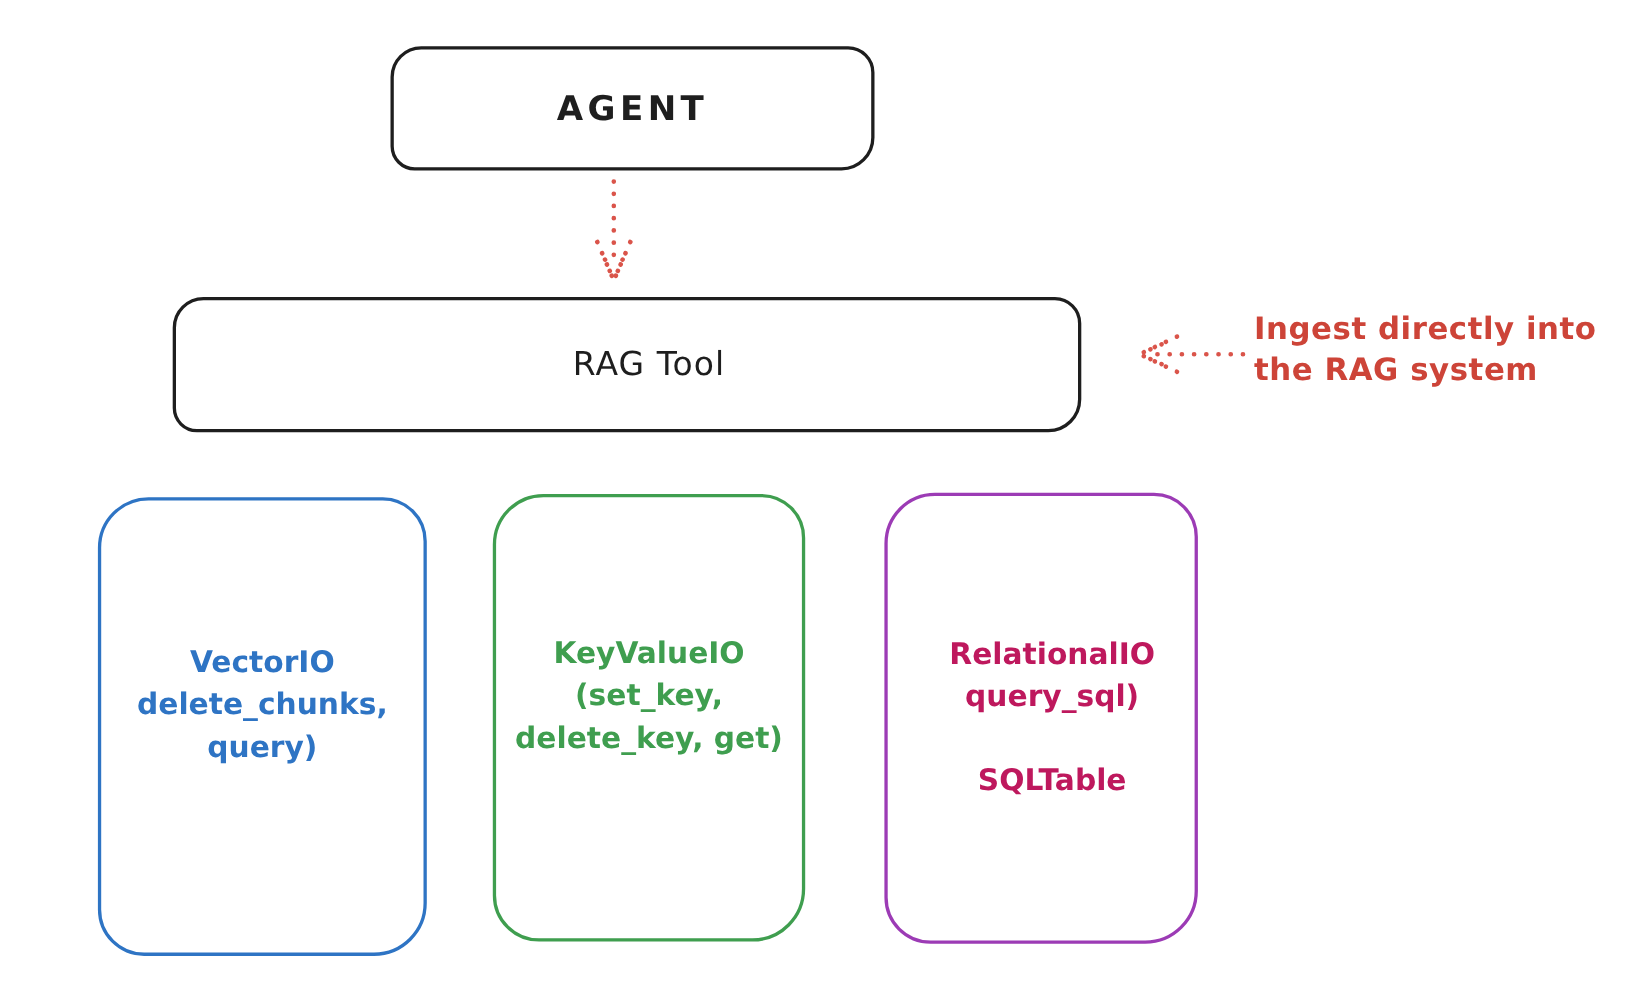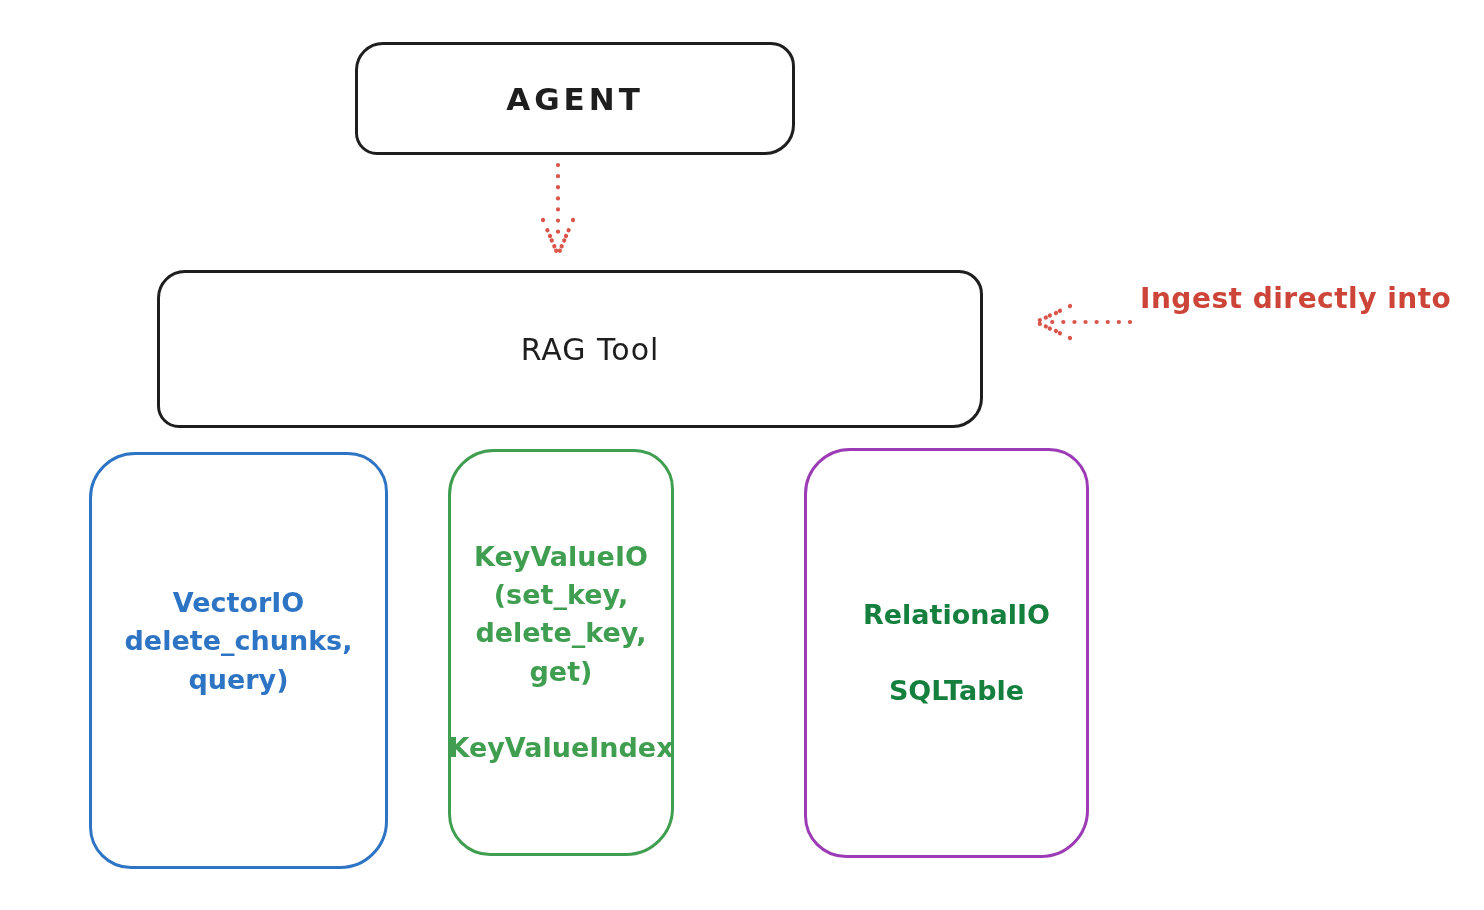--- a/index.html
+++ b/index.html
@@ -23,35 +23,35 @@
     text-align: center;
   }
   .black-box {
     border: 3.5px solid #1e1e1e;
     border-radius: 28px 24px 30px 22px;
   }
   #agent-box { left: 355px; top: 42px; width: 440px; height: 113px; }
   #agent-box .label {
     font-size: 31px; font-weight: 700; letter-spacing: 4px; color: #1e1e1e;
   }
-  #ragtool-box { left: 157px; top: 270px; width: 826px; height: 158px; padding-left: 40px; }
+  #ragtool-box { left: 157px; top: 270px; width: 826px; height: 123px; padding-left: 40px; }
   #ragtool-box .label {
     font-size: 30px; font-weight: 500; letter-spacing: 1px; color: #1e1e1e;
   }
   .io-box {
     border-width: 3.5px;
     border-style: solid;
     border-radius: 46px 40px 48px 42px;
     font-size: 27px;
     font-weight: 600;
     line-height: 1.42;
     margin-left: 21px;
   }
   #vector-box     { left: 68px;  top: 452px; width: 299px; height: 417px; }
-  #keyvalue-box   { left: 427px; top: 449px; width: 226px; height: 407px; }
+  #keyvalue-box   { left: 427px; top: 449px; width: 284px; height: 407px; }
   #relational-box { left: 783px; top: 448px; width: 285px; height: 410px; }
   .io-gap { height: 38px; }
   .annotation {
     position: absolute;
     left: 1140px; top: 281px; width: 340px;
     text-align: left;
     font-size: 28px;
     font-weight: 600;
     line-height: 1.32;
     letter-spacing: 0.5px;
@@ -82,42 +82,43 @@
     <span class="label">RAG Tool</span>
   </div>
 
   <svg class="arrow-svg" style="left:1012px; top:300px;" width="126" height="46" viewBox="0 0 126 46">
     <path d="M118 22 L32 22" style="stroke: rgb(218, 84, 74);"></path>
     <path d="M58 6 L24 22 M58 38 L24 22 M44 13 L24 22 M44 31 L24 22" style="stroke: rgb(218, 84, 74);"></path>
   </svg>
 
   <div class="annotation" style="color: rgb(205, 68, 56);">
     <div>Ingest directly into</div>
+    <div>the RAG system</div>
   </div>
 
   <div class="sketch-box io-box" id="vector-box" style="color: rgb(46, 116, 196); border-color: rgb(46, 116, 196);">
     <div>
       <div>VectorIO</div>
       <div>delete_chunks,</div>
       <div>query)</div>
     </div>
     <div class="io-gap"></div>
   </div>
 
   <div class="sketch-box io-box" id="keyvalue-box" style="color: rgb(63, 158, 79); border-color: rgb(63, 158, 79);">
     <div>
       <div>KeyValueIO</div>
       <div>(set_key,</div>
       <div>delete_key, get)</div>
     </div>
     <div class="io-gap"></div>
-    <div>KeyValueIndex</div>
   </div>
 
-  <div class="sketch-box io-box" id="relational-box" style="color: #15803d; border-color: rgb(156, 59, 181); padding-left: 20px;">
+  <div class="sketch-box io-box" id="relational-box" style="color: #be185d; border-color: rgb(156, 59, 181); padding-left: 20px;">
     <div>
       <div>RelationalIO</div>
+      <div>query_sql)</div>
     </div>
     <div class="io-gap"></div>
     <div>SQLTable</div>
   </div>
 
 </div>
 
 </body></html>

